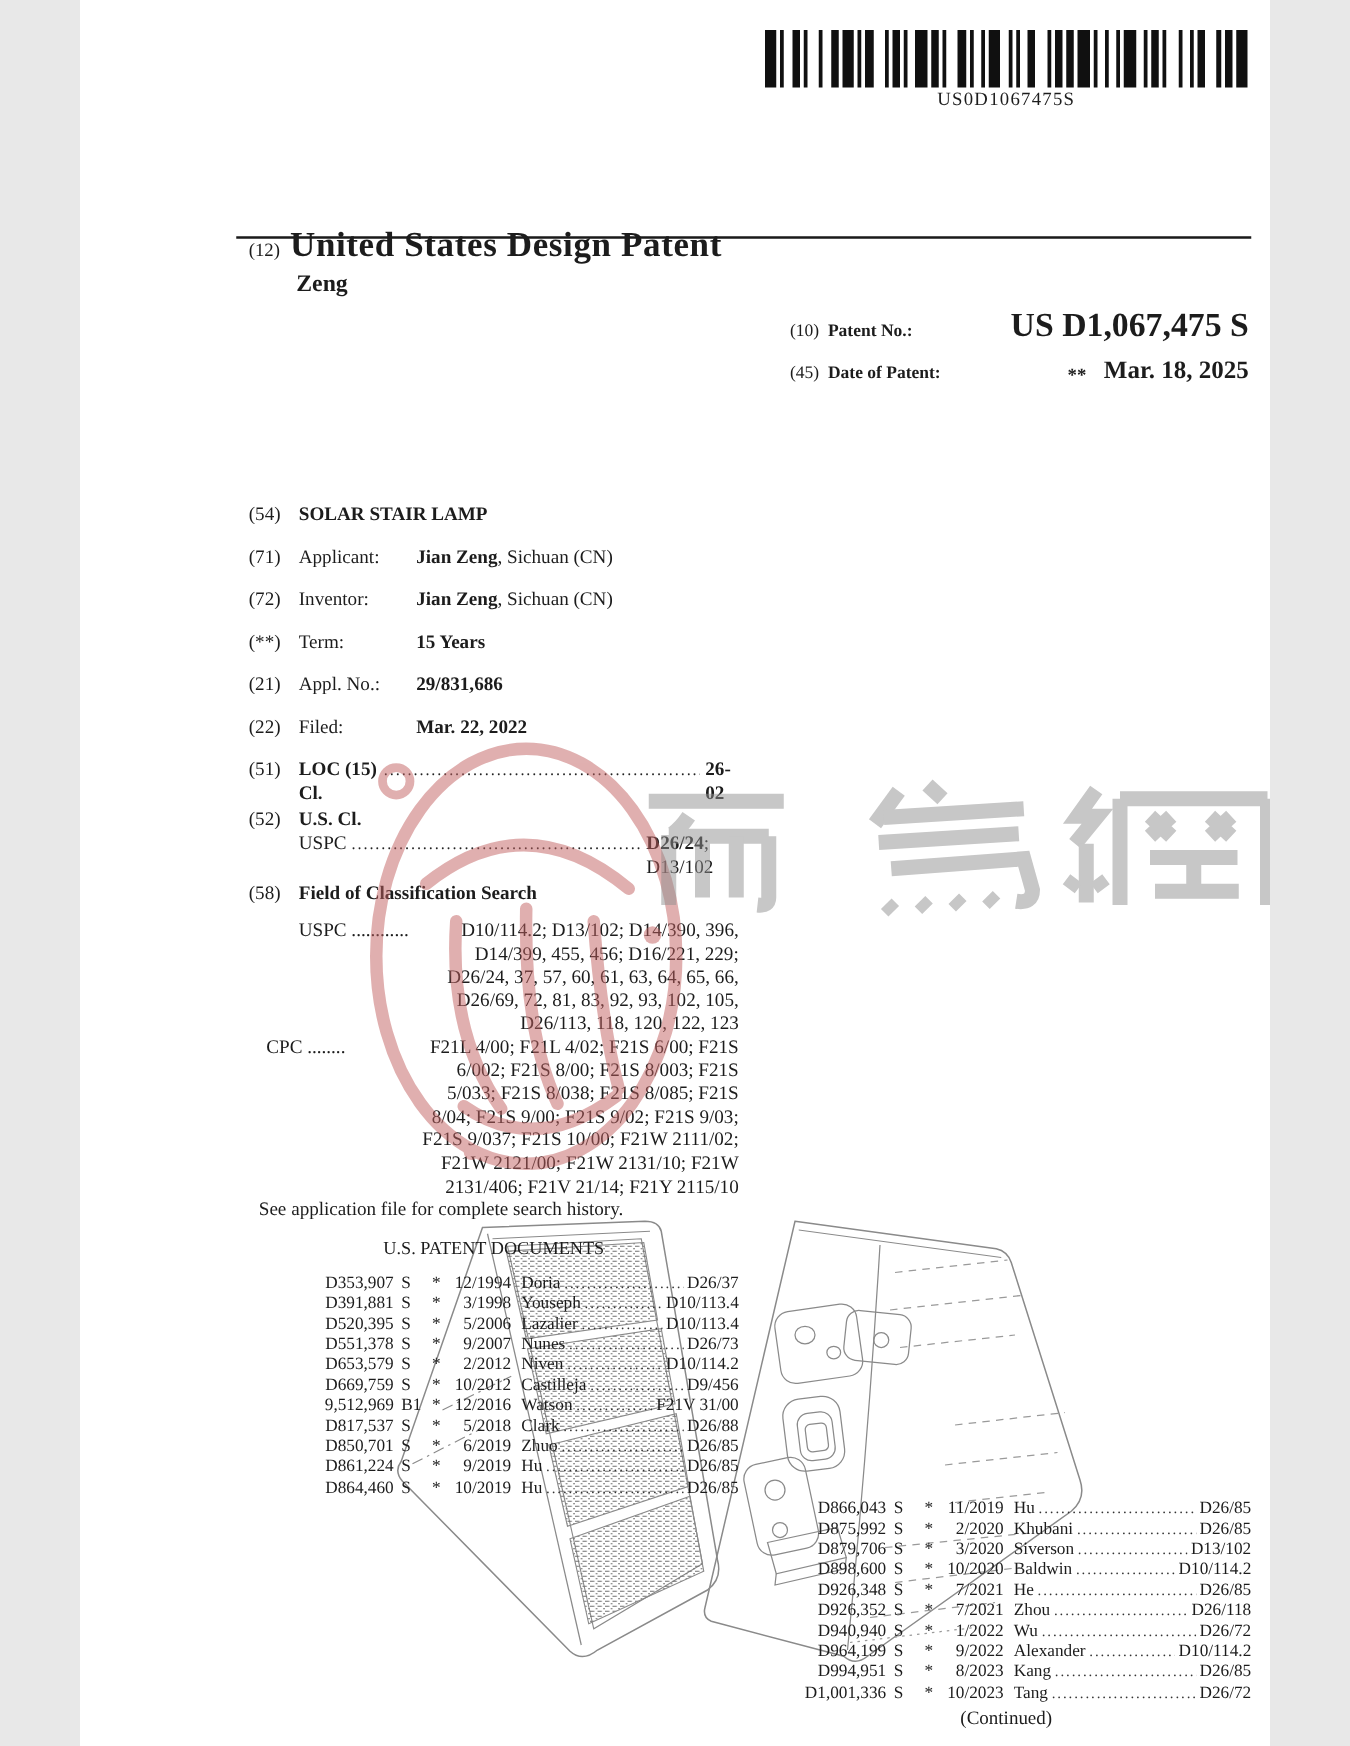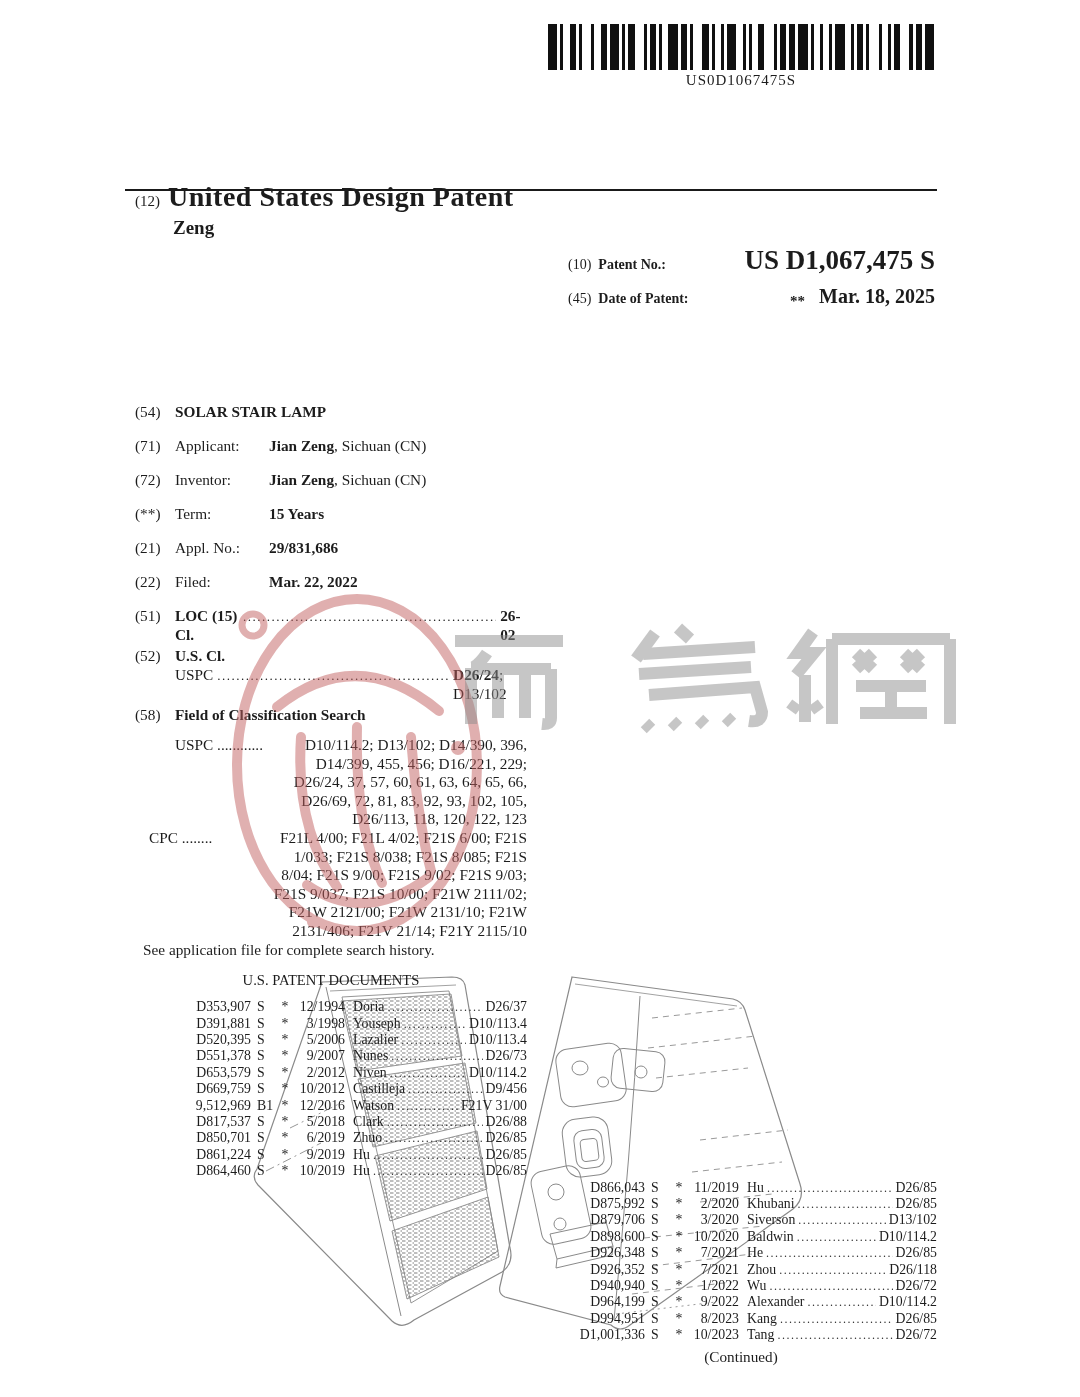--- a/index.html
+++ b/index.html
@@ -1,17 +1,17 @@
 <!DOCTYPE html>
 <html><head>
 <meta charset="utf-8">
 <style>
   html,body { margin:0; padding:0; background:#e8e8e8; }
   .page {
-    position:relative; width:1080px; height:1397px; margin:0 auto;
+    position:relative; width:952px; height:1397px; margin:0 auto;
     background:#fff; overflow:hidden;
     font-family:"Liberation Serif","DejaVu Serif",serif; color:#1c1c1c;
   }
   .b { font-weight:bold; }
 
   
   .barcode-wrap { position:absolute; left:548px; top:24px; width:386px; text-align:center; }
   .barcode { height:46px; display:flex; }
   .barcode .bar { background:#101010; height:100%; }
   .barcode-text { font-size:15px; letter-spacing:1px; margin-top:2px; }
@@ -247,21 +247,22 @@
         <div class="cls-cont">D14/399, 455, 456; D16/221, 229;</div>
         <div class="cls-cont">D26/24, 37, 57, 60, 61, 63, 64, 65, 66,</div>
         <div class="cls-cont">D26/69, 72, 81, 83, 92, 93, 102, 105,</div>
         <div class="cls-cont">D26/113, 118, 120, 122, 123</div>
       </div>
     <div class="cls-block" style="margin-left:14px" id="cpc-block">
         <div class="cls-first">
           <span class="lbl">CPC ........</span>
           <span class="val">F21L 4/00; F21L 4/02; F21S 6/00; F21S</span>
         </div>
-        <div class="cls-cont">1/033; F21S 8/038; F21S 8/085; F21S</div>
+        <div class="cls-cont">6/002; F21S 8/00; F21S 8/003; F21S</div>
+        <div class="cls-cont">5/033; F21S 8/038; F21S 8/085; F21S</div>
         <div class="cls-cont">8/04; F21S 9/00; F21S 9/02; F21S 9/03;</div>
         <div class="cls-cont">F21S 9/037; F21S 10/00; F21W 2111/02;</div>
         <div class="cls-cont">F21W 2121/00; F21W 2131/10; F21W</div>
         <div class="cls-cont">2131/406; F21V 21/14; F21Y 2115/10</div>
       </div>
     <div class="note-line" style="margin-left:8px">See application file for complete search history.</div>
 
     <div class="refs-sub">U.S. PATENT DOCUMENTS</div>
     <div class="pr-rows" id="rows-left">
         <div class="pr-row">

